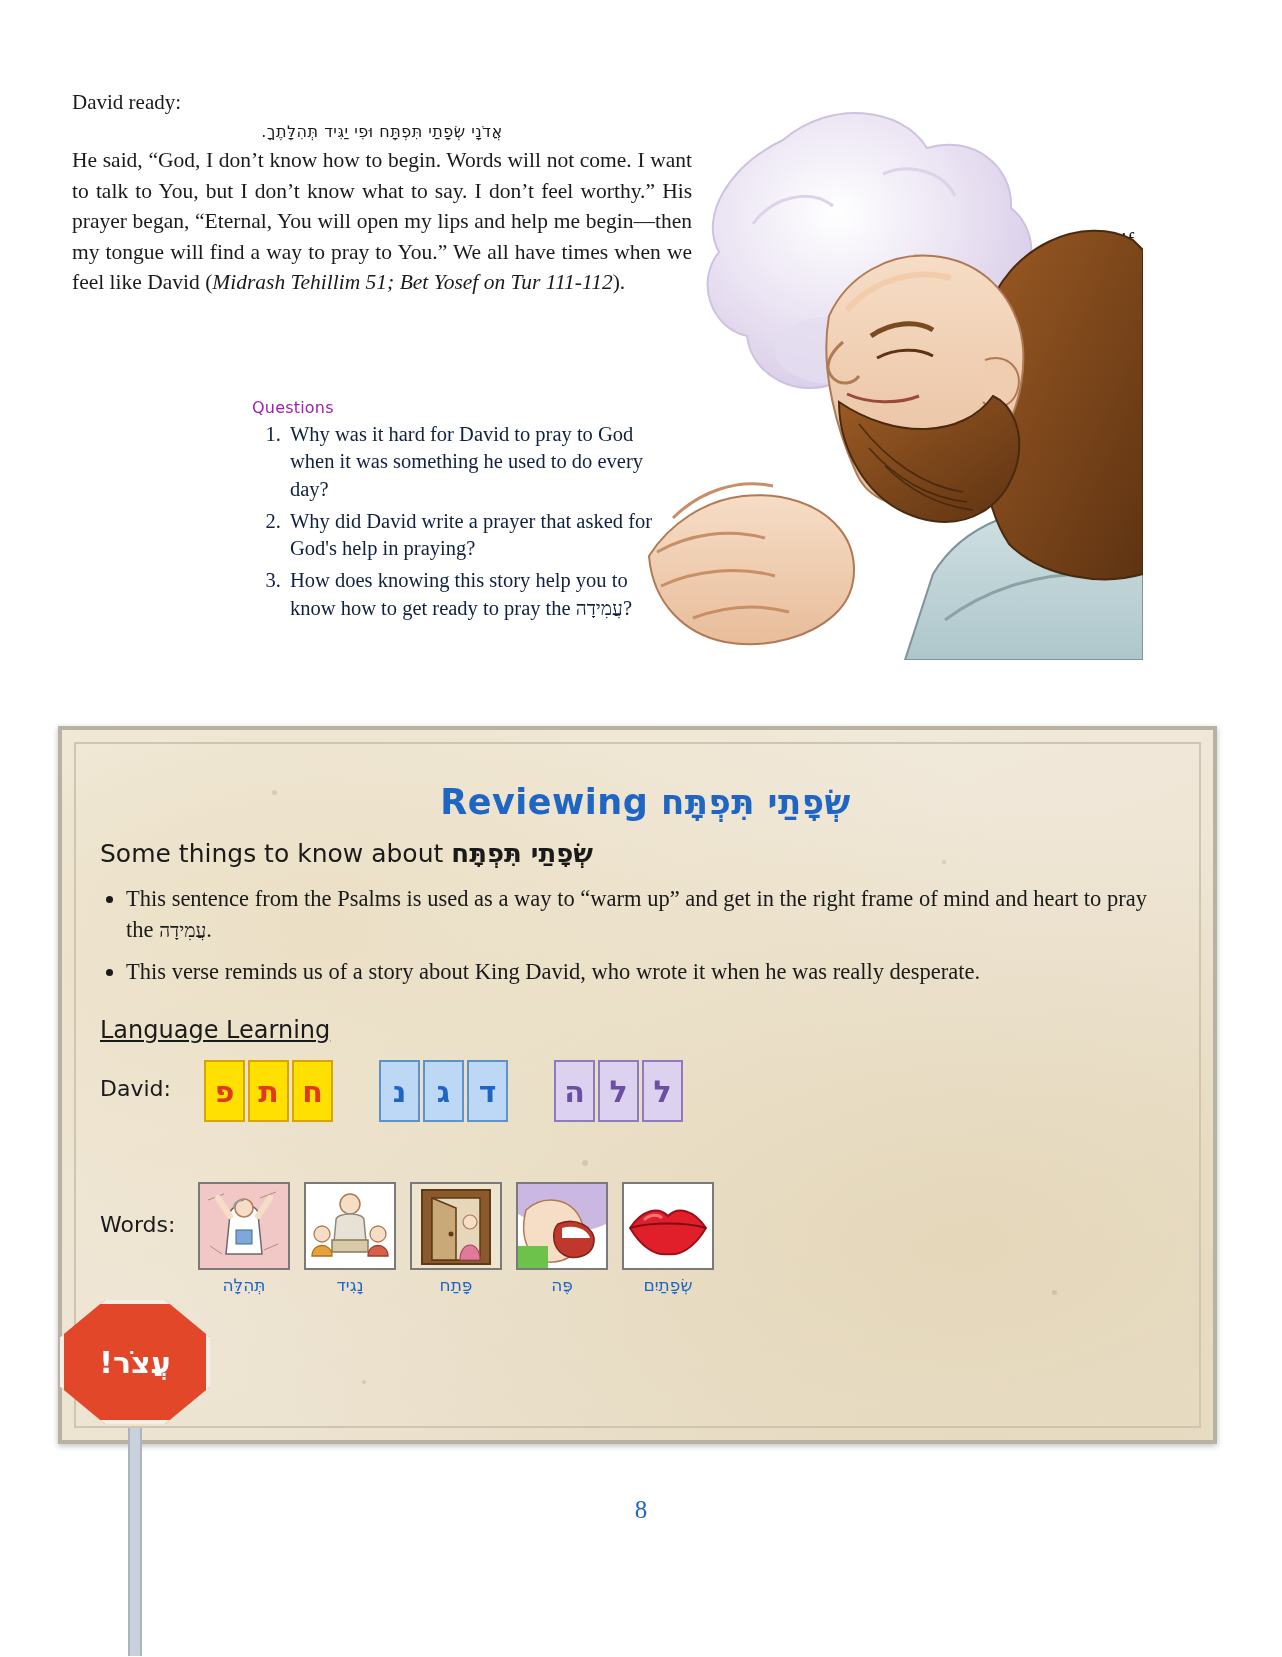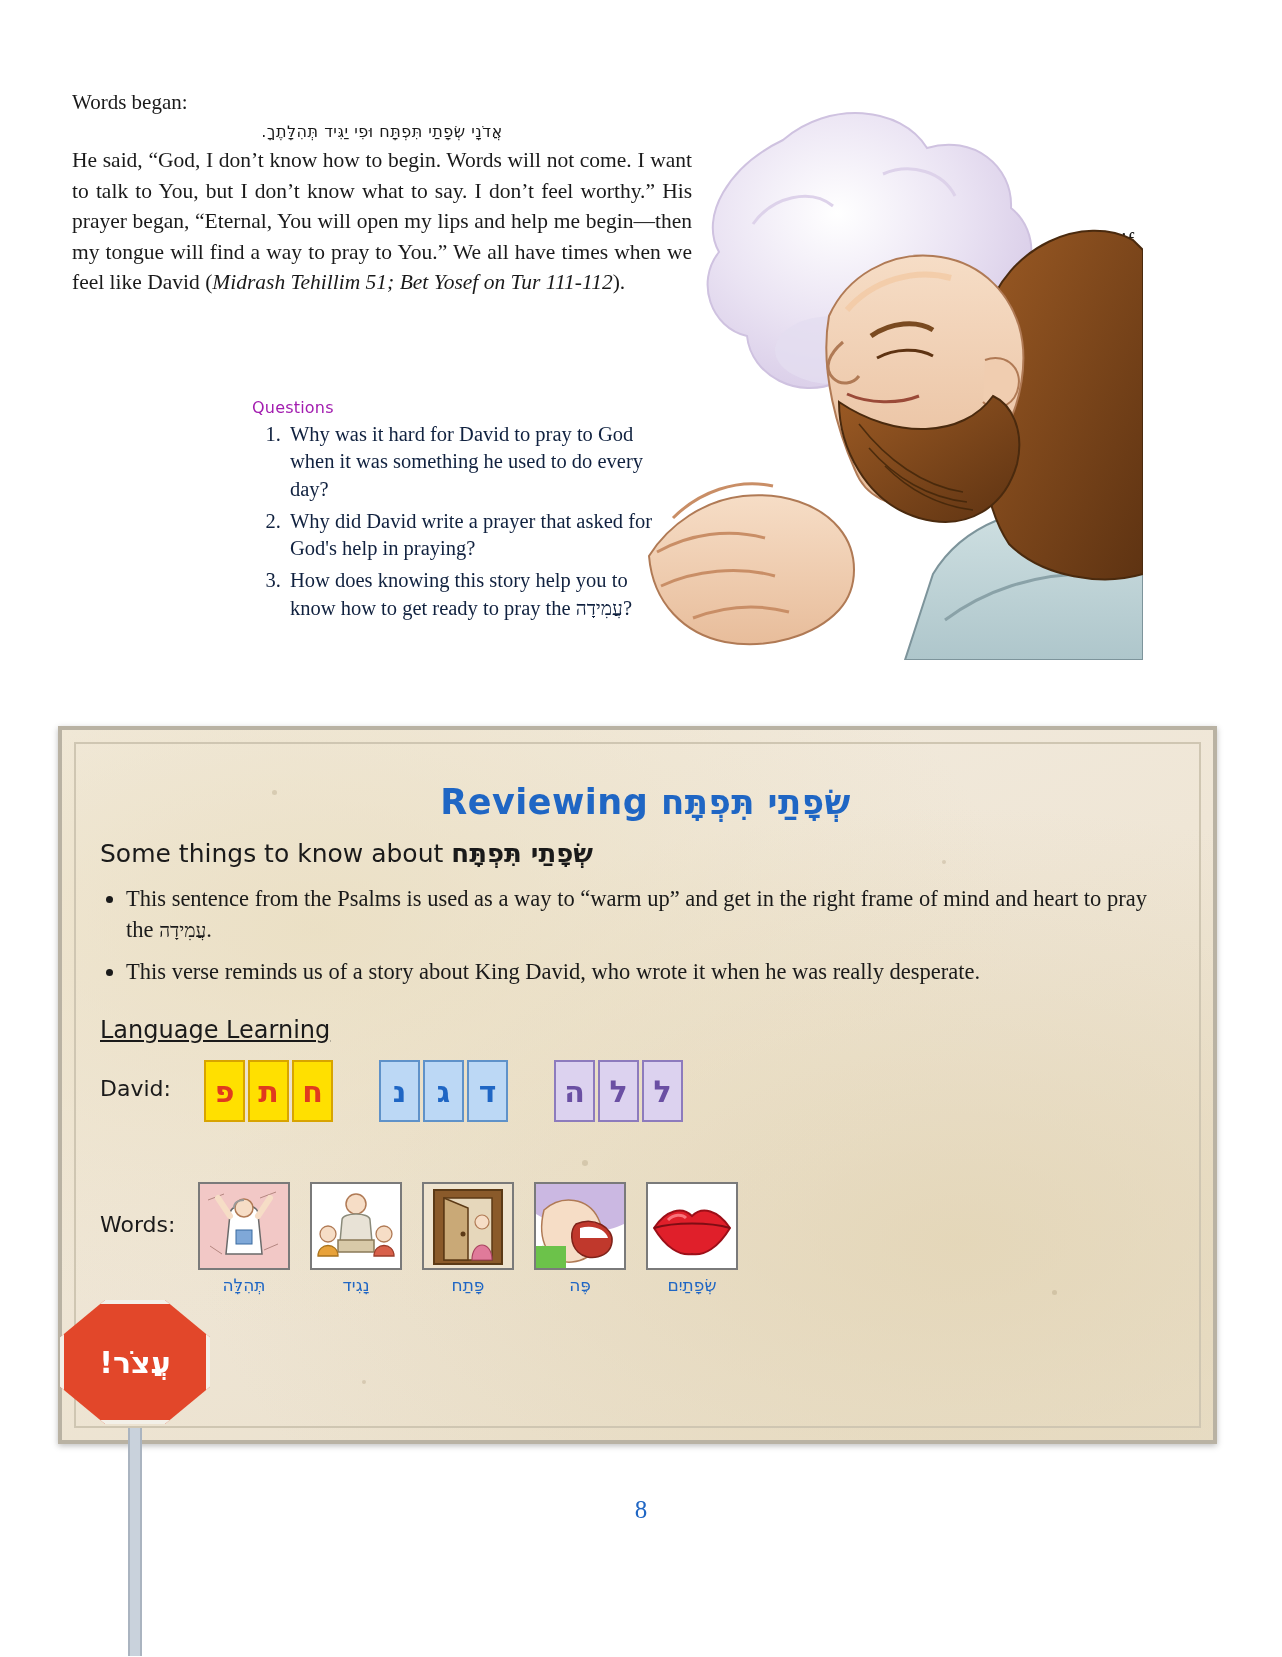--- a/index.html
+++ b/index.html
@@ -212,21 +212,21 @@
   }
   .root-letter.yellow { background: #ffe000; border-color: #d8a400; color: #e03a1e; }
   .root-letter.blue   { background: #bcd8f5; border-color: #5f92c9; color: #1f66c4; }
   .root-letter.purple { background: #dcd2ef; border-color: #8d7bbd; color: #6a4fa3; }
 
   #words-row {
     position: absolute;
     left: 136px;
     top: 452px;
     display: flex;
-    gap: 20px;
+    gap: 14px;
   }
   .word-card { width: 92px; text-align: center; }
   .word-thumb {
     width: 92px;
     height: 88px;
     border: 2px solid #7a7a7a;
     box-sizing: border-box;
     background: #fff;
     overflow: hidden;
     position: relative;
@@ -288,21 +288,21 @@
     text-align: center;
     color: #1f66c4;
     font-family: "Liberation Serif", serif;
     font-size: 25px;
   }
 </style>
 </head>
 <body>
 
 <div id="story">
-  <p class="lede">Words began:</p>
+  <p class="lede">David ready:</p>
   <div class="hebrew-verse">אֲדֹנָי שְׂפָתַי תִּפְתָּח וּפִי יַגִּיד תְּהִלָּתֶךָ.</div>
   <p class="body-text">
     <span>He said, “God, I don’t know how to begin. Words will not come. I want to talk to You, but I don’t know what to say. I don’t feel worthy.” His prayer began, “Eternal, You will open my lips and help me begin—then my tongue will find a way to pray to You.” We all have times when we feel like David (</span><span class="ital">Midrash Tehillim 51; Bet Yosef on Tur 111-112</span><span>).</span>
   </p>
 </div>
 <div class="stray-if">if</div>
 
 <div id="questions">
   <div class="q-title">Questions</div>
   <ol class="qlist">

